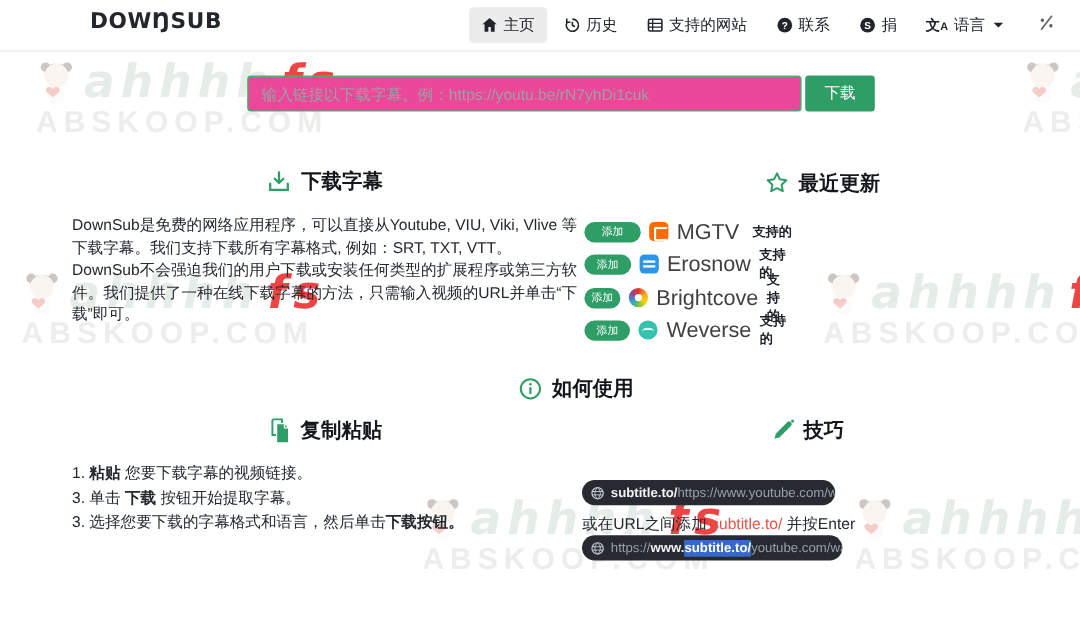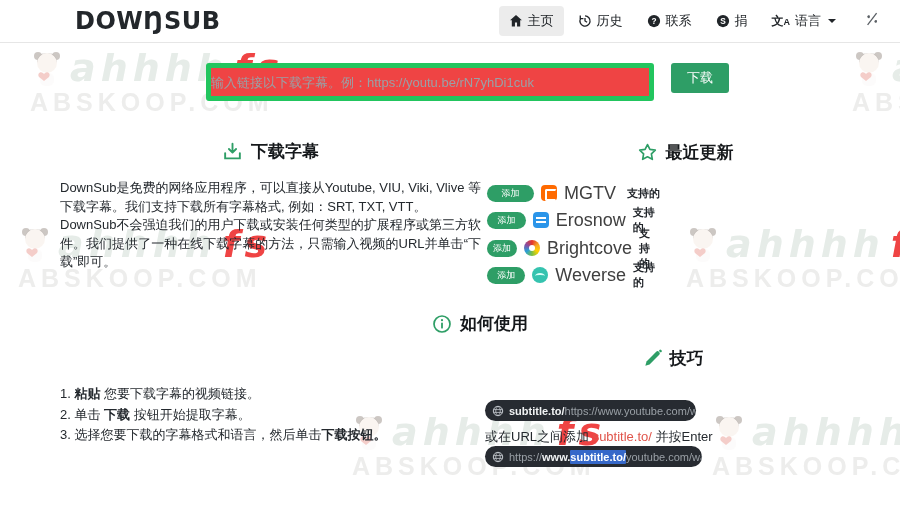--- a/index.html
+++ b/index.html
@@ -12,36 +12,36 @@
   .wm-avatar{opacity:.5;}
   .wm-script{font-family:"DejaVu Sans",sans-serif;font-style:italic;font-weight:bold;
              font-size:38px;letter-spacing:5px;color:#e6ece8;}
   .wm-script.pink{color:#ef4444;}
   .wm-caps{font-weight:bold;font-size:25px;letter-spacing:5px;color:#ededec;margin-top:-2px;}
 
   
   .navbar{position:absolute;top:0;left:0;width:900px;height:42px;background:#fff;
           border-bottom:1px solid #e6e6e6;z-index:5;}
   .logo{position:absolute;left:75px;top:7px;font-family:"DejaVu Sans",sans-serif;
-        font-weight:bold;font-size:24px;letter-spacing:.5px;color:#23272b;cursor:pointer;}
+        font-weight:bold;font-size:18px;letter-spacing:.5px;color:#23272b;cursor:pointer;}
   .nav{position:absolute;right:16px;top:0;height:42px;display:flex;align-items:center;gap:4px;}
   .nav-item{display:flex;align-items:center;gap:5px;padding:6px 10px;border-radius:4px;
             font-size:13px;color:#212529;cursor:pointer;}
   .nav-item.active{background:#ececec;}
   .nav-item svg{display:block;}
   .lang-glyph{font-size:12px;font-weight:bold;line-height:1;}
   .lang-a{font-size:9px;font-weight:bold;}
   .caret{width:0;height:0;border-left:4px solid transparent;border-right:4px solid transparent;
          border-top:4px solid #212529;margin-left:2px;}
   .nav-slash{margin-left:10px;padding:4px;cursor:pointer;}
 
   
   .search-input{position:absolute;left:206px;top:63px;width:438px;height:28px;z-index:2;
-                border:5px solid #22c55e;border-radius:3px;padding:0 0;font-size:13px;
-                color:#333;outline:none;background:#ef4444;
+                border:1px solid #22c55e;border-radius:3px;padding:0 11px;font-size:13px;
+                color:#333;outline:none;background:#ec4899;
                 font-family:"Liberation Sans","DejaVu Sans",sans-serif;}
   .search-input::placeholder{color:#9aa0a6;}
   .dl-btn{position:absolute;left:671px;top:63px;width:58px;height:30px;z-index:2;
           background:#2e9e66;color:#fff;border:none;border-radius:3px;font-size:13px;
           cursor:pointer;font-family:inherit;}
 
   
   .sec-header{position:absolute;display:flex;align-items:center;justify-content:center;gap:8px;
               font-size:17px;font-weight:bold;color:#15181b;z-index:2;}
   .sec-header svg{display:block;}
@@ -205,20 +205,29 @@
               <path d="M8 2.2a5.8 5.8 0 1 1-5 2.9" fill="none" stroke="#212529" stroke-width="1.5"></path>
               <path d="M2.6 1.6v3.6h3.6" fill="none" stroke="#212529" stroke-width="1.5"></path>
               <path d="M8 4.6V8l2.4 1.5" fill="none" stroke="#212529" stroke-width="1.5"></path>
             </svg>
           </span>
         <span>历史</span>
       </div>
       <div class="nav-item">
         <span>
             <svg width="14" height="14" viewBox="0 0 16 16">
+              <rect x="1.6" y="2.4" width="12.8" height="11.2" rx="1.5" fill="none" stroke="#212529" stroke-width="1.5"></rect>
+              <path d="M5.6 2.4v11.2M1.6 6.2h12.8M1.6 9.8h12.8" stroke="#212529" stroke-width="1.2" fill="none"></path>
+            </svg>
+          </span>
+        <span>支持的网站</span>
+      </div>
+      <div class="nav-item">
+        <span>
+            <svg width="14" height="14" viewBox="0 0 16 16">
               <circle cx="8" cy="8" r="7" fill="#212529"></circle>
               <text x="8" y="11.3" text-anchor="middle" font-size="9.5" font-weight="bold" fill="#fff" font-family="Liberation Sans,sans-serif">?</text>
             </svg>
           </span>
         <span>联系</span>
       </div>
       <div class="nav-item">
         <span>
             <svg width="14" height="14" viewBox="0 0 16 16">
               <circle cx="8" cy="8" r="7" fill="#212529"></circle>
@@ -297,23 +306,34 @@
     <span>
         <svg width="20" height="20" viewBox="0 0 20 20">
           <circle cx="10" cy="10" r="8" fill="none" stroke="#2e9e66" stroke-width="1.7"></circle>
           <circle cx="10" cy="6.2" r="1.1" fill="#2e9e66"></circle>
           <rect x="9.1" y="8.6" width="1.8" height="6" rx="0.9" fill="#2e9e66"></rect>
         </svg>
       </span>
     <span>如何使用</span>
   </div>
 
+  <div class="sec-header" style="left:60px;top:347px;width:421px;">
+    <span>
+        <svg width="20" height="22" viewBox="0 0 20 22">
+          <path d="M4 1.5h8v3" fill="none" stroke="#2e9e66" stroke-width="1.6"></path>
+          <path d="M4 1.5v13h3" fill="none" stroke="#2e9e66" stroke-width="1.6"></path>
+          <path d="M8 5.5h6l3 3v12H8z" fill="#2e9e66"></path>
+          <path d="M14 5.5v3h3" fill="none" stroke="#fff" stroke-width="1"></path>
+        </svg>
+      </span>
+    <span>复制粘贴</span>
+  </div>
   <div class="steps">
     <div class="step"><span>1. </span><b>粘贴</b><span> 您要下载字幕的视频链接。</span></div>
-    <div class="step"><span>2. 单击 </span><b>下载</b><span> 按钮开始提取字幕。</span></div>
+    <div class="step"><span>3. 单击 </span><b>下载</b><span> 按钮开始提取字幕。</span></div>
     <div class="step"><span>3. 选择您要下载的字幕格式和语言，然后单击</span><b>下载按钮。</b><span></span></div>
   </div>
 
   <div class="sec-header" style="left:485px;top:347px;width:376px;">
     <span>
         <svg width="19" height="19" viewBox="0 0 20 20">
           <path d="M2.5 17.5l1.2-4.4L13.9 2.9a2 2 0 0 1 2.8 0l.4.4a2 2 0 0 1 0 2.8L6.9 16.3z" fill="#2e9e66"></path>
           <path d="M18.2 1.8l.4.4" stroke="#2e9e66" stroke-width="2.4" stroke-linecap="round"></path>
         </svg>
       </span>

